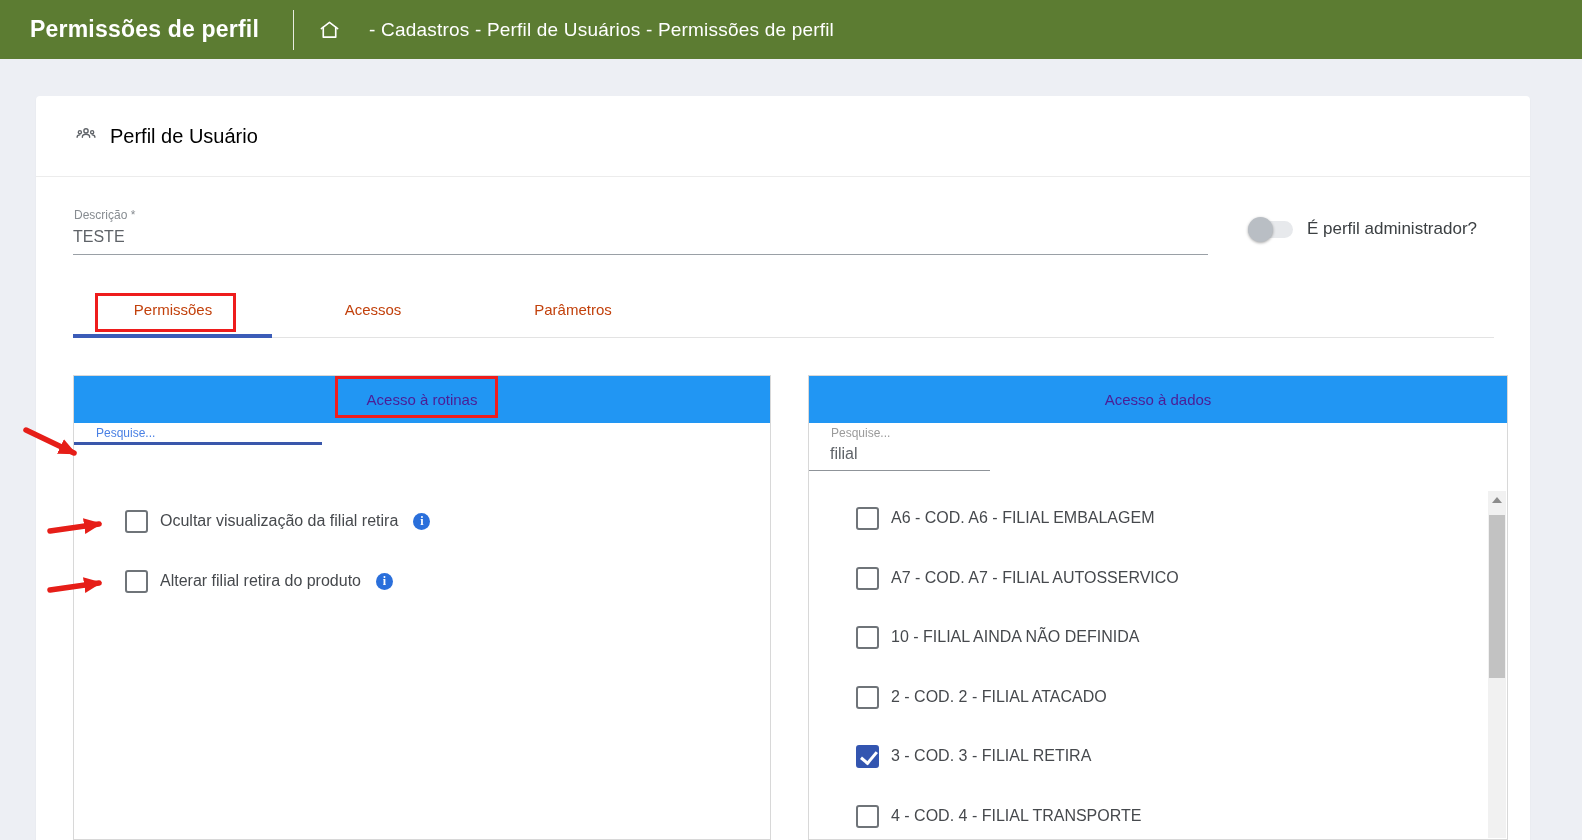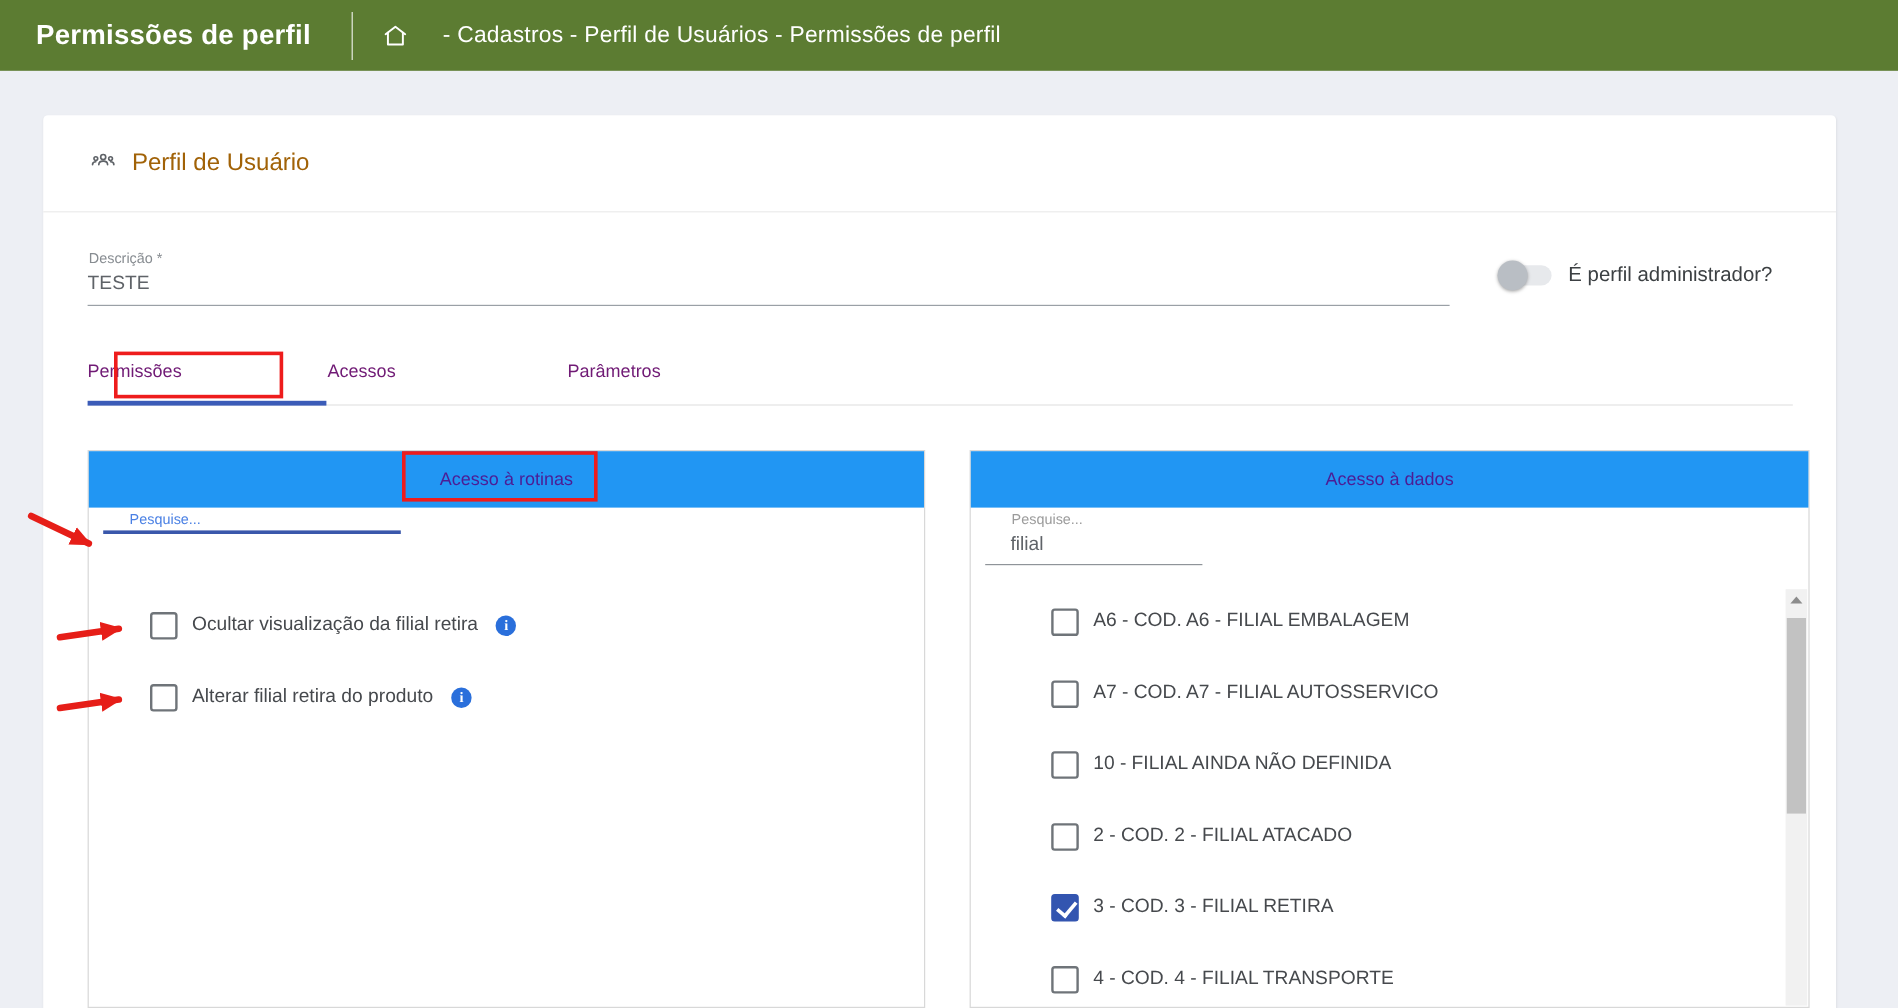--- a/index.html
+++ b/index.html
@@ -12,64 +12,64 @@
     background:#5c7c32; display:flex; align-items:center; color:#fff; }
   .topbar h1 { margin-left:30px; font-size:23px; font-weight:bold; letter-spacing:.2px;text-align:right; }
   .topbar-divider { width:1px; height:40px; background:rgba(255,255,255,.85); margin:0 24px 0 34px; }
   .home-ic { display:inline-flex; margin-right:28px; cursor:pointer; }
   .crumb { font-size:19px; letter-spacing:.2px; }
 
   
   .card { position:absolute; left:36px; top:96px; width:1494px; height:744px;
     background:#fff; border-radius:4px 4px 0 0; box-shadow:0 1px 2px rgba(0,0,0,.06); }
   .card-head { height:81px; display:flex; align-items:center; padding-left:39px;
-    border-bottom:1px solid #ececec; color:#a16207; }
+    border-bottom:1px solid #ececec; color:#000000; }
   .card-head .t { font-size:20px; margin-left:13px; }
 
   
   .field-desc { position:absolute; left:37px; top:112px; width:1135px; }
   .field-desc label { display:block; font-size:12px; color:#878c91; margin-bottom:4px; padding-left:1px; }
   .field-desc input { width:100%; border:none; outline:none; border-bottom:1px solid #9aa0a6;
     font-size:16px; color:#5f6368; padding:2px 0 8px 0; background:transparent;
     font-family:"Liberation Sans",sans-serif; }
 
   
   .toggle-wrap { position:absolute; right:53px; top:118px; height:30px; display:flex; align-items:center; }
   .switch { width:45px; height:17px; border-radius:9px; background:#e7e9ec; position:relative; cursor:pointer; }
   .knob { position:absolute; left:0; top:-4px; width:25px; height:25px; border-radius:50%;
     background:#b9bec4; box-shadow:0 1px 3px rgba(0,0,0,.35); }
   .toggle-label { margin-left:14px; font-size:17px; color:#3c4043; }
 
   
   .tabs { position:absolute; left:37px; top:192px; height:46px; display:flex; }
-  .tab { width:200px; line-height:44px; font-size:15px; color:#701a75; cursor:pointer; }
+  .tab { width:200px; text-align:center; line-height:44px; font-size:15px; color:#c2410c; cursor:pointer; }
   .tabline { position:absolute; left:37px; top:241px; width:1421px; height:1px; background:#e3e3e3; }
   .inkbar { position:absolute; left:37px; top:238px; width:199px; height:4px; background:#3b5cb8; }
 
   
   .panel { position:absolute; top:279px; background:#fff; border:1px solid #d8d8d8; }
   .panel-left  { left:37px;  width:698px; height:465px; }
   .panel-right { left:772px; width:700px; height:465px; }
   .panel-head { height:47px; background:#2196f3; color:#4c1d95; font-size:15px;
     display:flex; align-items:center; justify-content:center; }
 
-  .search { position:absolute; top:47px; left:12px; }
+  .search { position:absolute; top:47px; left:0; }
   .search label { display:block; font-size:12px; margin:3px 0 2px 0; padding-left:22px; }
   .search input { display:block; border:none; outline:none; background:transparent;
     font-size:16px; color:#5f6368; padding:3px 0 7px 21px;
     font-family:"Liberation Sans",sans-serif; }
   .s-left { width:248px; border-bottom:3px solid #3a57ab; }
   .s-left label { color:#4a80e4; }
   .s-right { width:181px; border-bottom:1px solid #8f9499; }
   .s-right label { color:#9b9b9b; }
 
   
   .lrow { position:absolute; display:flex; align-items:center; height:28px; }
   .panel-left  .lrow { left:51px; }
-  .panel-right .lrow { left:47px;margin-left:20px; }
+  .panel-right .lrow { left:47px; }
   .cb { width:23px; height:23px; border:2px solid #6f7479; border-radius:3px; background:#fff;
     flex:none; position:relative; cursor:pointer; }
   .cb.checked { background:#3355b0; border-color:#3355b0; }
   .cb.checked::after { content:""; position:absolute; left:6px; top:1px; width:7px; height:13px;
     border:solid #fff; border-width:0 3px 3px 0; transform:rotate(40deg); }
   .lbl { margin-left:12px; font-size:16px; color:#46494d; white-space:nowrap; }
   .info { width:17px; height:17px; border-radius:50%; background:#2a6fdb; margin-left:15px;
     display:inline-flex; align-items:center; justify-content:center; cursor:pointer; flex:none; }
   .info::after { content:"i"; color:#fff; font:bold 12px "Liberation Serif", serif; }
 

